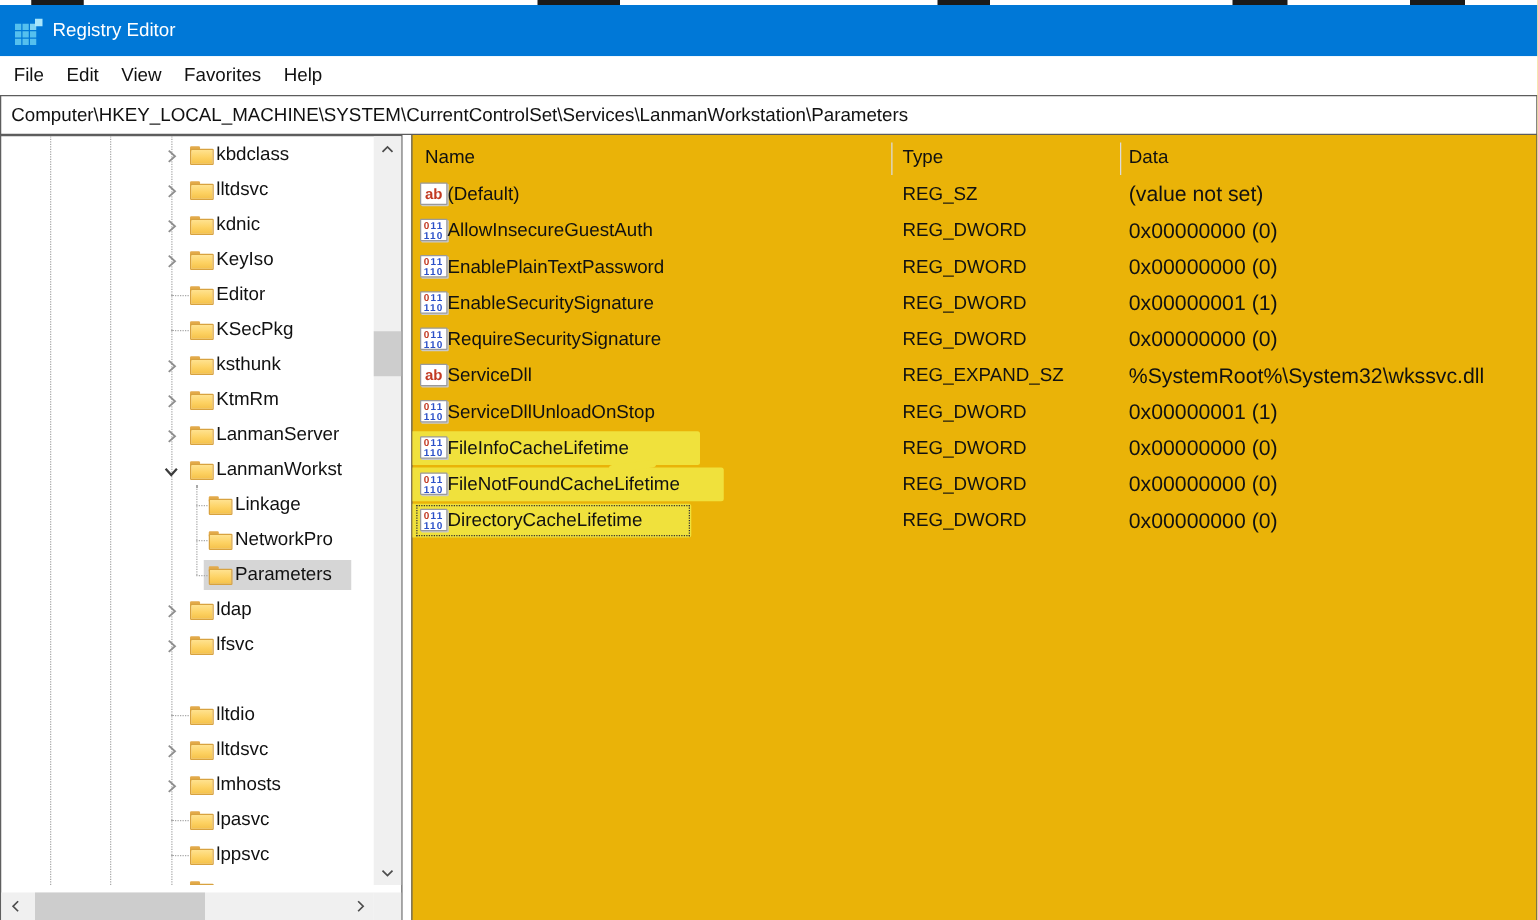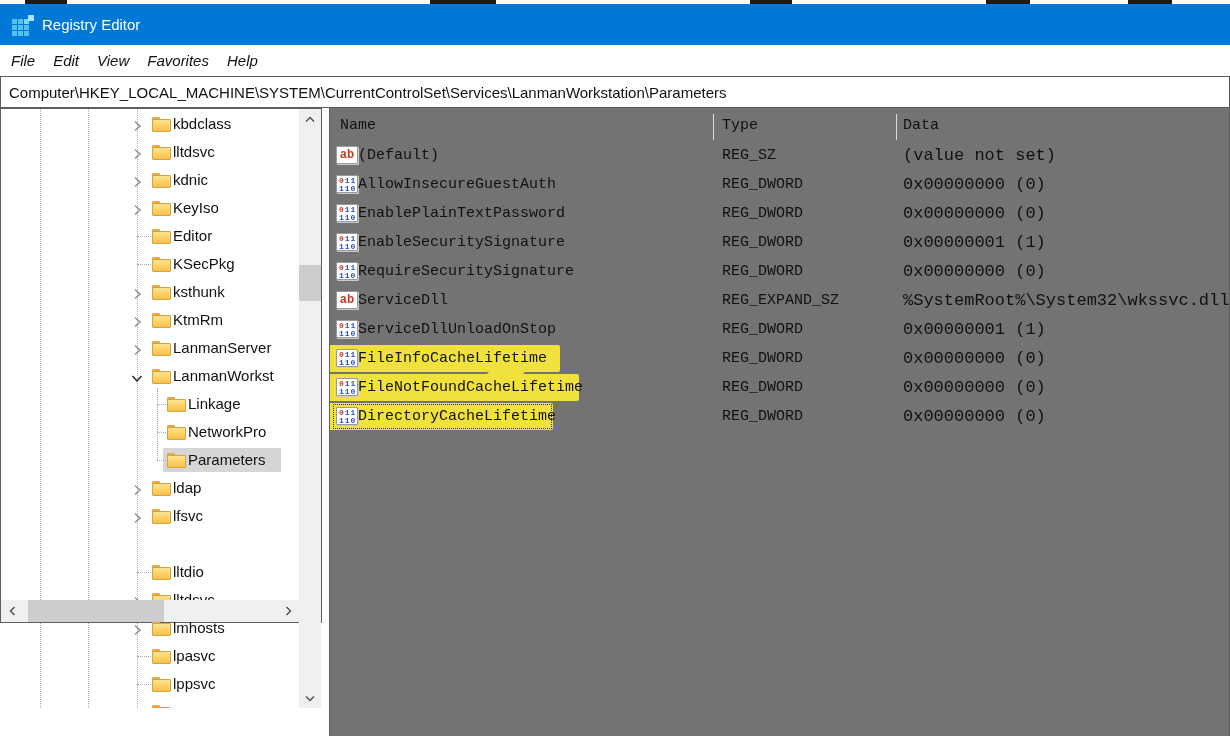--- a/index.html
+++ b/index.html
@@ -17,34 +17,34 @@
   .app-icon { position:relative; width:22px; height:20px; margin-left:12px; }
   .app-icon .grid { position:absolute; left:0; top:4px; display:grid;
                     grid-template-columns:repeat(3,5px); grid-template-rows:repeat(3,5px); gap:1px; }
   .app-icon .sq { background:#55c0ee; }
   .app-icon .sq.lt { background:#7fd4f4; }
   .app-icon .spark { position:absolute; right:0; top:0; width:6px; height:6px; background:#a9e6fb; }
   .wtitle { color:#ffffff; font-size:15px; margin-left:8px; }
 
   
   .menubar { position:absolute; left:0; top:45px; width:1230px; height:31px; background:#fff;
-             display:flex; align-items:flex-end; padding-left:2px;font-style:italic; }
+             display:flex; align-items:flex-end; padding-left:2px; }
   .menu-item { font-size:15px; color:#111; padding:0 9px; line-height:31px; }
 
   
   .addressbar { position:absolute; left:0; top:76px; width:1230px; height:32px;
                 border:1px solid #5c5c5c; background:#fff; }
   .addressbar input { position:absolute; left:0; top:0; width:100%; height:100%; border:0; outline:0;
                       font-family:inherit; font-size:15px; color:#111; padding:0 0 0 8px; background:transparent; }
 
   
   .main { position:absolute; left:0; top:108px; width:1230px; height:628px; }
 
   
-  .tree-pane { position:absolute; left:0; top:0; width:322px; height:515px;
+  .tree-pane { position:absolute; left:0; top:0; width:322px; height:629px;
                border:1px solid #5f5f5f; background:#fff; }
   .tree-viewport { position:absolute; left:0; top:0; width:298px; height:599px; overflow:hidden; }
   .guide { position:absolute; top:0; height:599px; width:0; border-left:1px dotted #a9a9a9; }
   .guide.child { top:279px; height:72px; }
   .trow { position:absolute; left:0; right:0; height:28px; }
   .tsel { position:absolute; left:162px; top:2px; width:118px; height:24px; background:var(--selection,#d6d6d6); }
   .chev { position:absolute; left:130px; top:8px; width:12px; height:12px; }
   .stub { position:absolute; left:136px; top:14px; width:14px; height:0; border-top:1px dotted #a9a9a9; }
   .stub.l1 { left:156px; width:9px; }
   .folder { position:absolute; left:151px; top:7px; width:17px; height:14px; }
@@ -61,22 +61,22 @@
   .vscroll { position:absolute; right:0; top:0; width:22px; height:599px; background:#f0f0f0; }
   .hscroll { position:absolute; left:0; bottom:0; height:22px; width:298px; background:#f0f0f0; }
   .corner  { position:absolute; right:0; bottom:0; width:22px; height:22px; background:#f0f0f0; }
   .sb-btn { position:absolute; width:22px; height:20px; display:flex; align-items:center; justify-content:center; }
   .sb-btn.up { top:0; } .sb-btn.down { bottom:0; }
   .sb-btn.left { left:0; top:0; height:22px; } .sb-btn.right { right:0; top:0; height:22px; }
   .vthumb { position:absolute; left:0; top:156px; width:22px; height:36px; background:#cdcdcd; }
   .hthumb { position:absolute; left:27px; top:0; width:136px; height:22px; background:#cdcdcd; }
 
   
-  .list-pane { position:absolute; left:329px; top:0; width:901px; height:628px; background:#737373;
-               border-left:1px solid #5f5f5f; border-right:1px solid #5f5f5f; overflow:hidden;font-family:Liberation Mono, monospace; }
+  .list-pane { position:absolute; left:329px; top:0; width:901px; height:628px; background:#eab308;
+               border-left:1px solid #5f5f5f; border-right:1px solid #5f5f5f; overflow:hidden; }
   .list-header { position:absolute; left:0; top:4px; right:0; height:28px; }
   .col-h { position:absolute; top:0; line-height:28px; font-size:15px; color:#111; }
   .col-sep { position:absolute; top:2px; height:26px; width:0; border-left:1px solid #dcdcdc; }
   .lrow { position:absolute; left:0; right:0; height:29px; }
   .hl { position:absolute; left:-9px; top:1px; height:27px; background:var(--highlight,#f0e13c); border-radius:2px; }
   .focusrect { position:absolute; left:3px; top:2px; height:25px; border:1px dotted #333; }
   .smudge { position:absolute; left:157px; top:262px; width:38px; height:6px; background:var(--highlight,#f0e13c);
             border-radius:3px; transform:rotate(-7deg); }
   .vicon { position:absolute; left:6px; top:5px; width:22px; height:18px; background:#fff;
            border:1px solid #9a9a9a; border-radius:1px; box-shadow:1px 1px 0 #c9c9c9; overflow:hidden; }

